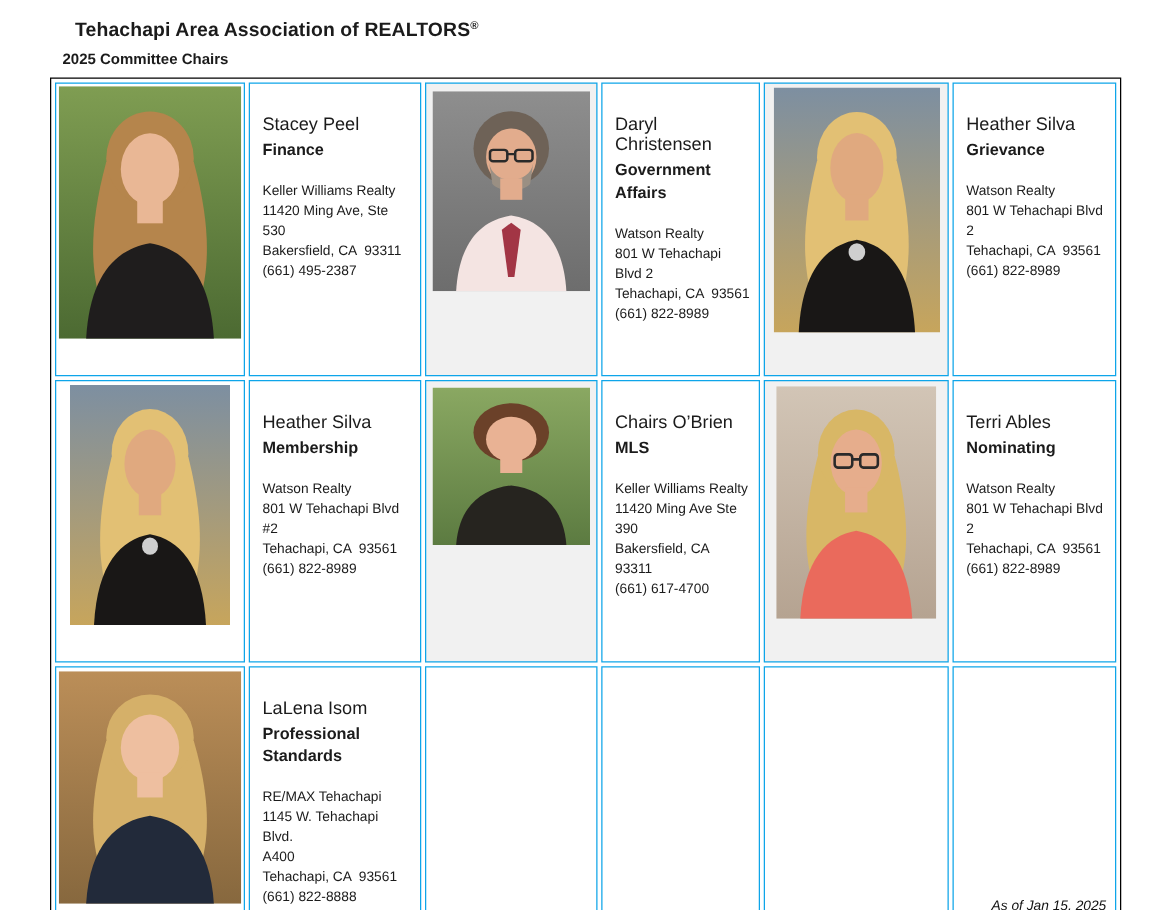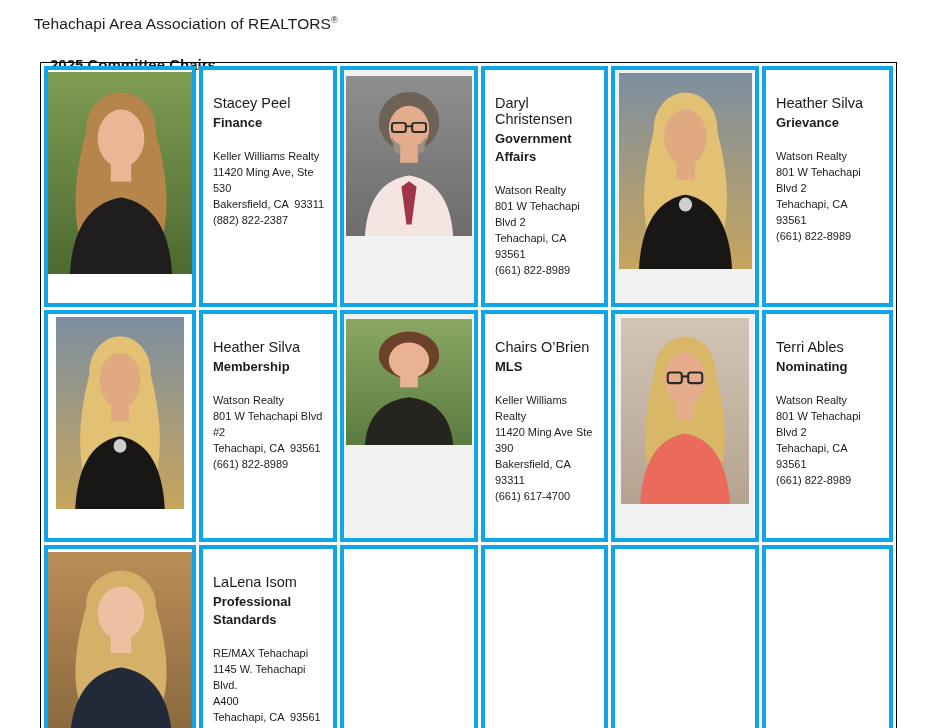--- a/index.html
+++ b/index.html
@@ -1,35 +1,35 @@
 <!DOCTYPE html>
 <html><head>
 <meta charset="utf-8">
 <style>
   html,body{margin:0;padding:0;background:#ffffff;}
   body{
     width:941px;height:728px;position:relative;overflow:hidden;
     font-family:"Liberation Sans", sans-serif;color:#1b1b1b;
   }
   .doc-title{
-    position:absolute;left:34px;top:15px;
-    font-size:15.5px;font-weight:normal;letter-spacing:.1px;
+    position:absolute;left:60px;top:15px;
+    font-size:15.5px;font-weight:bold;letter-spacing:.1px;
   }
   .doc-title sup{font-size:9px;}
   .doc-subtitle{
-    position:absolute;left:50px;top:56px;
-    font-size:15px;font-weight:bold;
+    position:absolute;left:50px;top:40px;
+    font-size:12px;font-weight:bold;
   }
   table.grid{
     position:absolute;left:40px;top:62px;
     border-collapse:separate;border-spacing:3px;
     border:1px solid #000;table-layout:fixed;width:857px;
   }
   td{
-    border:4px solid #0ea5e9;vertical-align:top;background:#fff;padding:0;
+    border:1px solid #0ea5e9;vertical-align:top;background:#fff;padding:0;
     overflow:hidden;
   }
   td.shade{background:#f1f1f1;}
   tr.r1 td{height:208px;}
   tr.r2 td{height:199px;}
   tr.r3 td{height:192px;}
   .photo{margin:4px auto 0 auto;}
   .photo svg{width:100%;height:100%;display:block;}
   .p-stacey {width:146px;height:202px;margin-top:2px;}
   .p-daryl  {width:126px;height:160px;margin-top:6px;}
@@ -88,21 +88,21 @@
     </svg>
           </div>
     </td>
     <td class="info">
       <div class="name">Stacey Peel</div>
       <div class="role">Finance</div>
       <div class="line">Keller Williams Realty</div>
       <div class="line">11420 Ming Ave, Ste 530</div>
       <div class="line">Bakersfield, CA  93311</div>
 
-      <div class="line">(882) 822-2387</div>
+      <div class="line">(661) 495-2387</div>
     </td>
     <td class="shade">
       <div class="photo p-daryl">
             <svg viewBox="0 0 100 140" preserveAspectRatio="none" role="img">
       <defs>
                 <linearGradient id="g1" x1="0" y1="0" x2="0" y2="1">
         <stop offset="0" stop-color="#8e8e8e"></stop>
         <stop offset="1" stop-color="#6d6d6d"></stop>
       </linearGradient>
               </defs>

